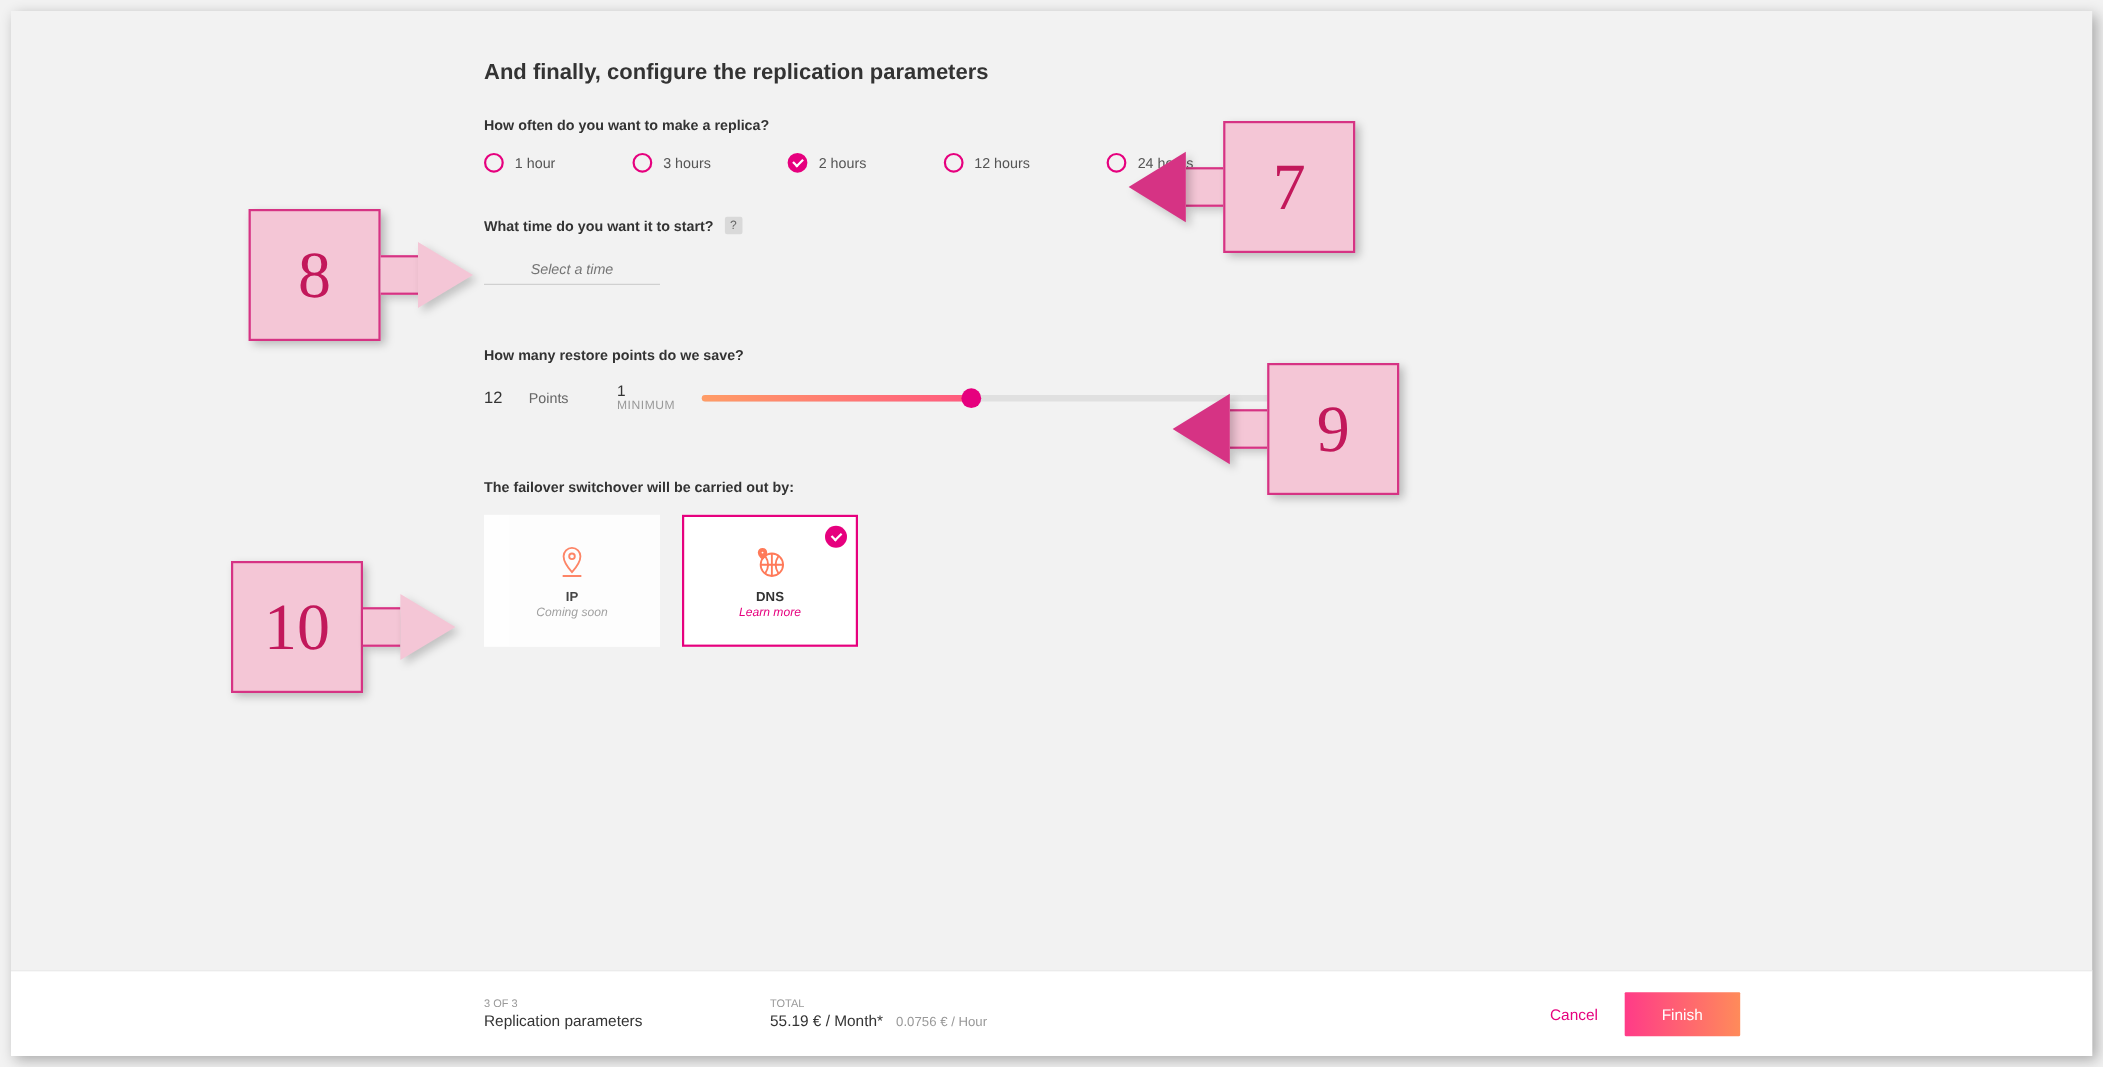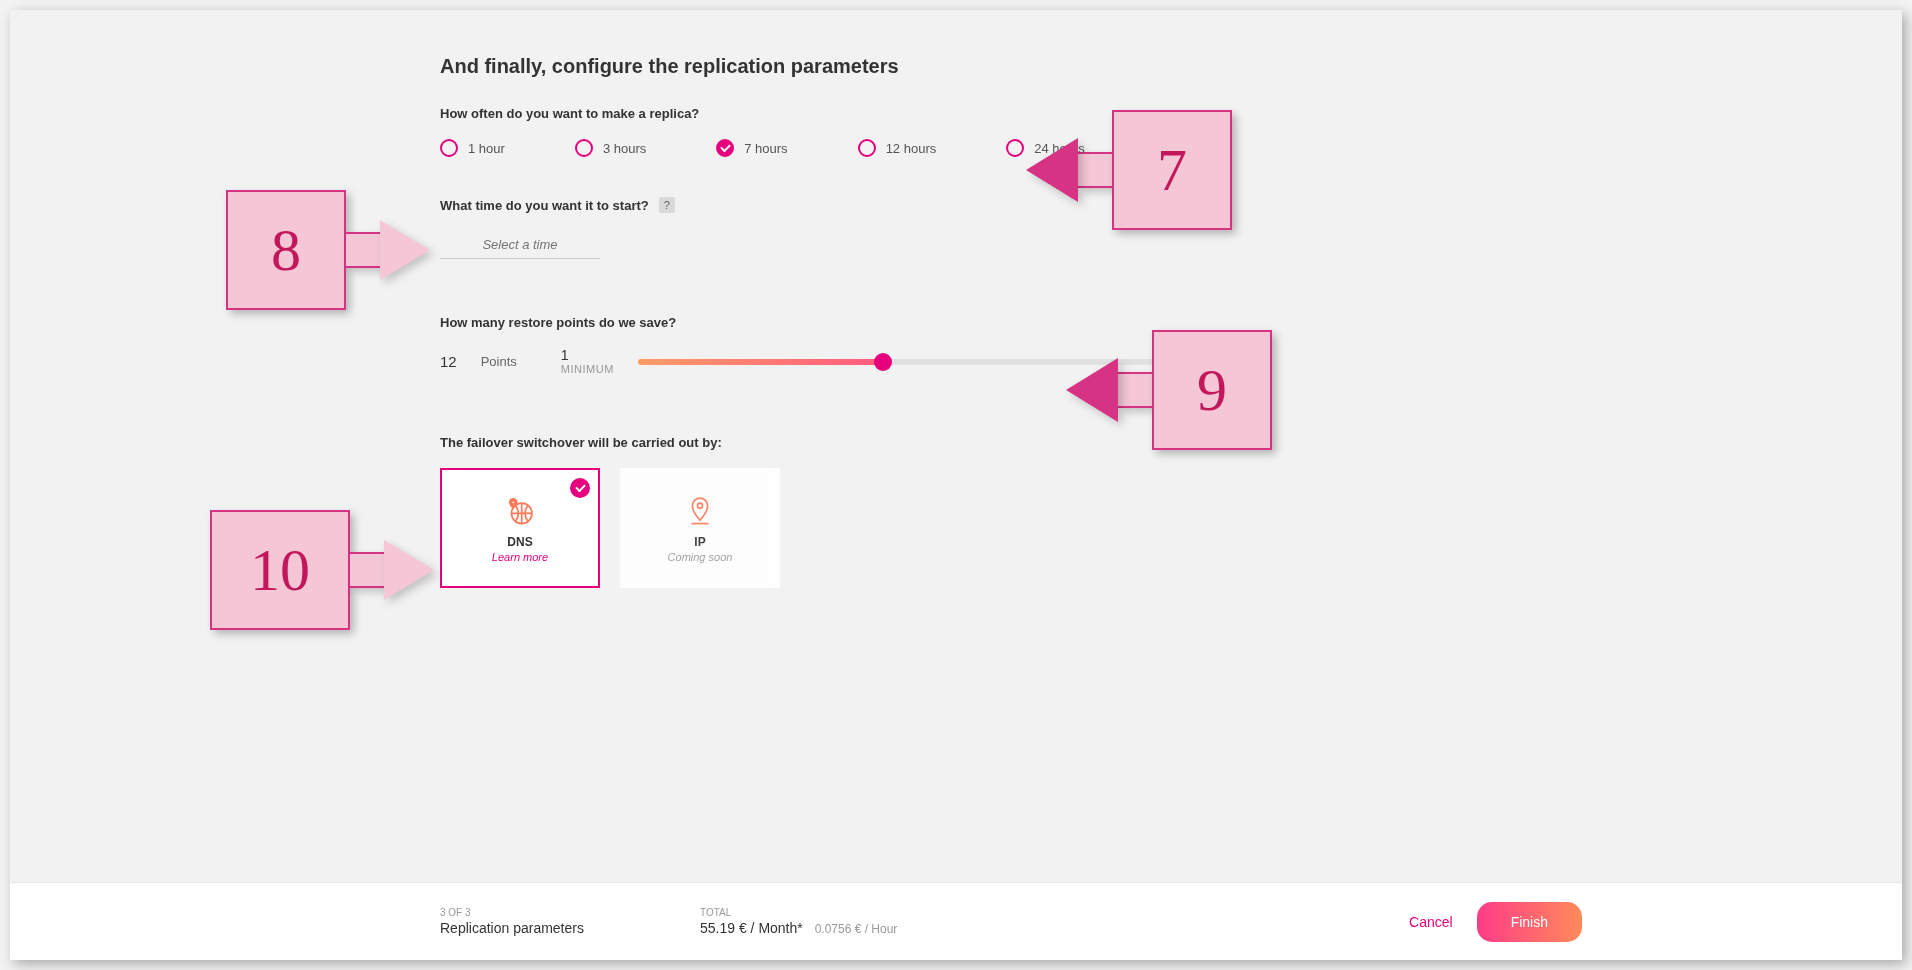--- a/index.html
+++ b/index.html
@@ -121,37 +121,37 @@
   .footer .step .s { font-size: 10px; color: #999; text-transform: uppercase; }
   .footer .step .n { font-size: 14px; color: #333; margin-top: 2px; }
   .footer .total .t { font-size: 10px; color: #999; text-transform: uppercase; }
   .footer .total .v { font-size: 14px; color: #333; margin-top: 2px; }
   .footer .total .h { font-size: 12px; color: #999; margin-left: 8px; }
   .footer .actions { margin-left: auto; display: flex; align-items: center; gap: 24px; }
   .footer .cancel { color: #e6007e; font-size: 14px; cursor: pointer; }
   .footer .finish {
     background: linear-gradient(90deg, #ff3b88, #ff8b5a);
     color: #fff; font-size: 14px; border: none;
-    padding: 12px 34px; border-radius: 15px; cursor: pointer;
+    padding: 12px 34px; border-radius: 1px; cursor: pointer;
   }
 
   
   .callout {
     position: absolute;
     display: flex; align-items: center;
   }
   .callout .box {
     width: 120px; height: 120px;
     background: #f4c6d6; border: 2px solid #d63384;
     display: flex; align-items: center; justify-content: center;
     font-size: 60px; color: #c2185b; font-weight: 400;
     box-shadow: 4px 4px 8px rgba(0,0,0,0.25);
     font-family: Georgia, serif;
   }
-  .callout.wide .box { width: 140px; }
+  .callout.wide .box { width: 120px; }
   .callout .arrow {
     width: 0; height: 0;
   }
   .callout.left .arrow {
     border-top: 30px solid transparent;
     border-bottom: 30px solid transparent;
     border-right: 50px solid #f4c6d6;
     margin-left: -2px;
     filter: drop-shadow(4px 4px 4px rgba(0,0,0,0.2));
     position: relative;
@@ -208,21 +208,21 @@
       <div class="radio">
         <span class="circle"></span>
         <span>1 hour</span>
       </div>
       <div class="radio">
         <span class="circle"></span>
         <span>3 hours</span>
       </div>
       <div class="radio selected">
         <span class="circle"></span>
-        <span>7 hours</span>
+        <span>2 hours</span>
       </div>
       <div class="radio">
         <span class="circle"></span>
         <span>12 hours</span>
       </div>
       <div class="radio">
         <span class="circle"></span>
         <span>24 hours</span>
       </div>
     </div>
@@ -248,40 +248,40 @@
         <div class="thumb"></div>
       </div>
       <div class="endlbl right">
         <div>24</div>
         <div class="sub">MAXIMUM</div>
       </div>
     </div>
 
     <div class="q">The failover switchover will be carried out by:</div>
     <div class="cards">
+      <div class="card disabled">
+        <svg class="ic" viewBox="0 0 40 40" fill="none" stroke="#ff7a59" stroke-width="2">
+          <path d="M20 6c5 0 9 4 9 9 0 7-9 17-9 17s-9-10-9-17c0-5 4-9 9-9z"></path>
+          <circle cx="20" cy="15" r="3"></circle>
+            <path d="M10 36h20"></path>
+        </svg>
+        <div class="lbl">IP</div>
+        <div class="sub">Coming soon</div>
+      </div>
       <div class="card sel">
         <div class="badge"></div>
         <svg class="ic" viewBox="0 0 40 40" fill="none" stroke="#ff7a59" stroke-width="2">
           <circle cx="22" cy="24" r="12"></circle>
             <path d="M10 24h24M22 12v24M15 15c4 6 4 12 0 18M29 15c-4 6-4 12 0 18"></path>
           <path d="M12 6c3 0 5 2 5 5 0 4-5 8-5 8s-5-4-5-8c0-3 2-5 5-5z" fill="#ff7a59" stroke="none"></path>
           <circle cx="12" cy="11" r="2" fill="#fff"></circle>
         </svg>
         <div class="lbl">DNS</div>
         <div class="sub">Learn more</div>
       </div>
-      <div class="card disabled">
-        <svg class="ic" viewBox="0 0 40 40" fill="none" stroke="#ff7a59" stroke-width="2">
-          <path d="M20 6c5 0 9 4 9 9 0 7-9 17-9 17s-9-10-9-17c0-5 4-9 9-9z"></path>
-          <circle cx="20" cy="15" r="3"></circle>
-            <path d="M10 36h20"></path>
-        </svg>
-        <div class="lbl">IP</div>
-        <div class="sub">Coming soon</div>
-      </div>
     </div>
   </div>
 
   <div class="callout left" style="top:100px; left:1020px;">
     <div class="arrow"></div>
       <div class="stem"></div>
     <div class="box">7</div>
   </div>
   <div class="callout right" style="top:180px; left:216px;">
     <div class="arrow"></div>

